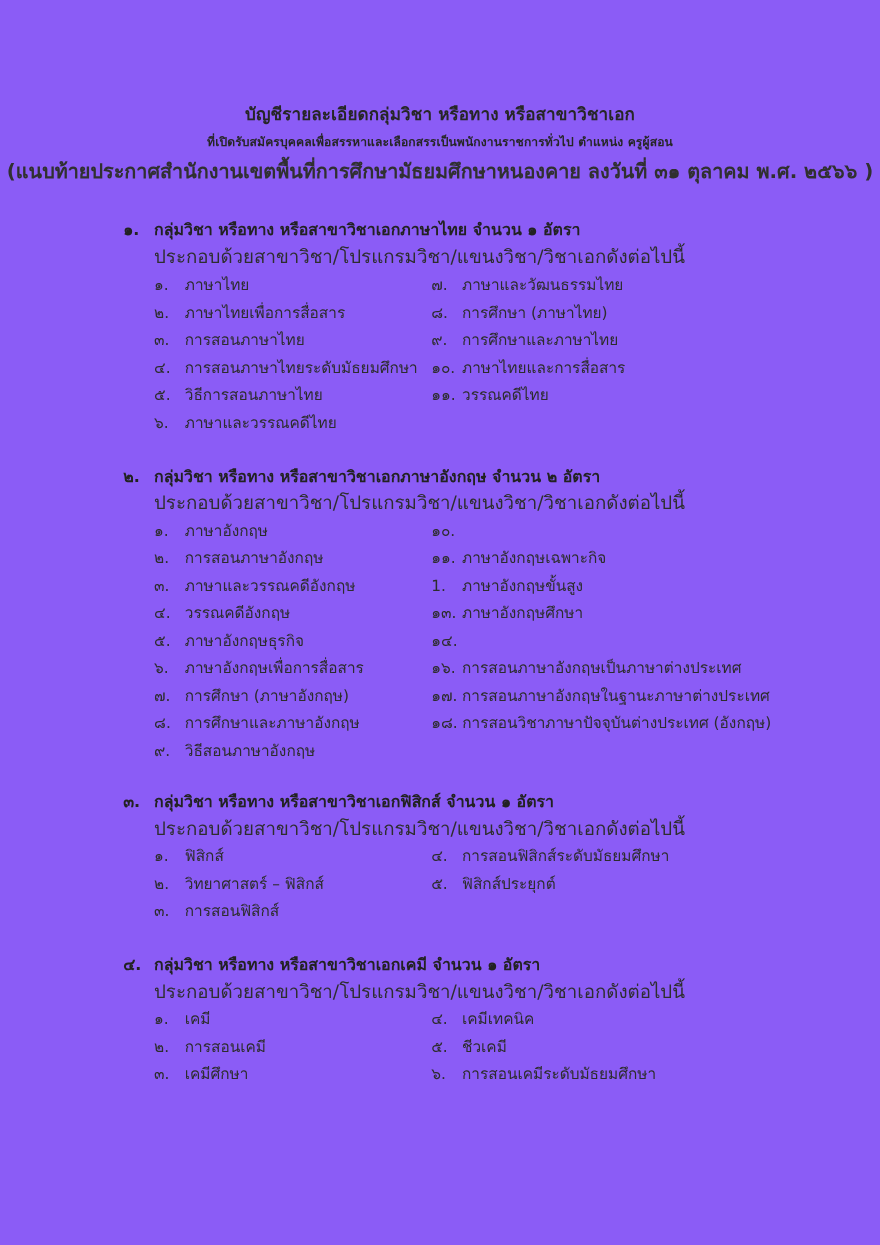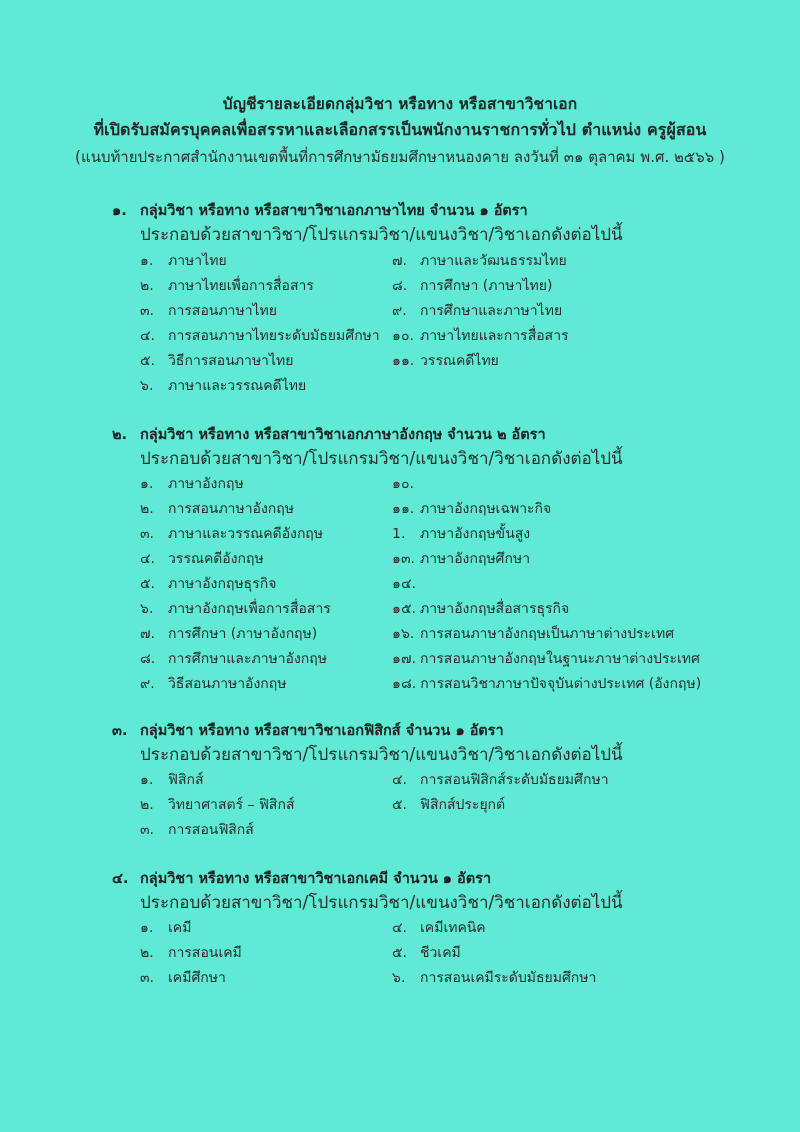--- a/index.html
+++ b/index.html
@@ -12,42 +12,42 @@
     background: #ffffff;
     font-family: "DejaVu Sans", "Liberation Sans", sans-serif;
     color: #2b2b2b;
     position: relative;
     overflow: hidden;
   }
 
   .page {
     position: absolute;
     inset: 0;
-    background: #5eead4;
+    background: #8b5cf6;
     padding: 0;
   }
 
   
   .doc-header {
     text-align: center;
     padding-top: 92px;
   }
   .doc-title-line {
     font-size: 15.5px;
     font-weight: bold;
     line-height: 25px;
     color: #262626;
     letter-spacing: .1px;
   }
   .doc-title-line.l2 {
-    font-size: 16px;
+    font-size: 11px;
   }
   .doc-subtitle {
-    font-size: 15px;
-    font-weight: normal;
+    font-size: 18px;
+    font-weight: bold;
     line-height: 26px;
     color: #303030;
     margin-top: 2px;
   }
 
   
   .sections {
     margin-top: 28px;
     padding-left: 112px;
     padding-right: 40px;
@@ -250,24 +250,20 @@
               <span class="item-label">ภาษาอังกฤษขั้นสูง</span>
             </div>
             <div class="item">
               <span class="item-num">๑๓.</span>
               <span class="item-label">ภาษาอังกฤษศึกษา</span>
             </div>
             <div class="item">
               <span class="item-num">๑๔.</span>
             </div>
             <div class="item">
-              <span class="item-num">๑๕.</span>
-              <span class="item-label">ภาษาอังกฤษสื่อสารธุรกิจ</span>
-            </div>
-            <div class="item">
               <span class="item-num">๑๖.</span>
               <span class="item-label">การสอนภาษาอังกฤษเป็นภาษาต่างประเทศ</span>
             </div>
             <div class="item">
               <span class="item-num">๑๗.</span>
               <span class="item-label">การสอนภาษาอังกฤษในฐานะภาษาต่างประเทศ</span>
             </div>
             <div class="item">
               <span class="item-num">๑๘.</span>
               <span class="item-label">การสอนวิชาภาษาปัจจุบันต่างประเทศ (อังกฤษ)</span>

